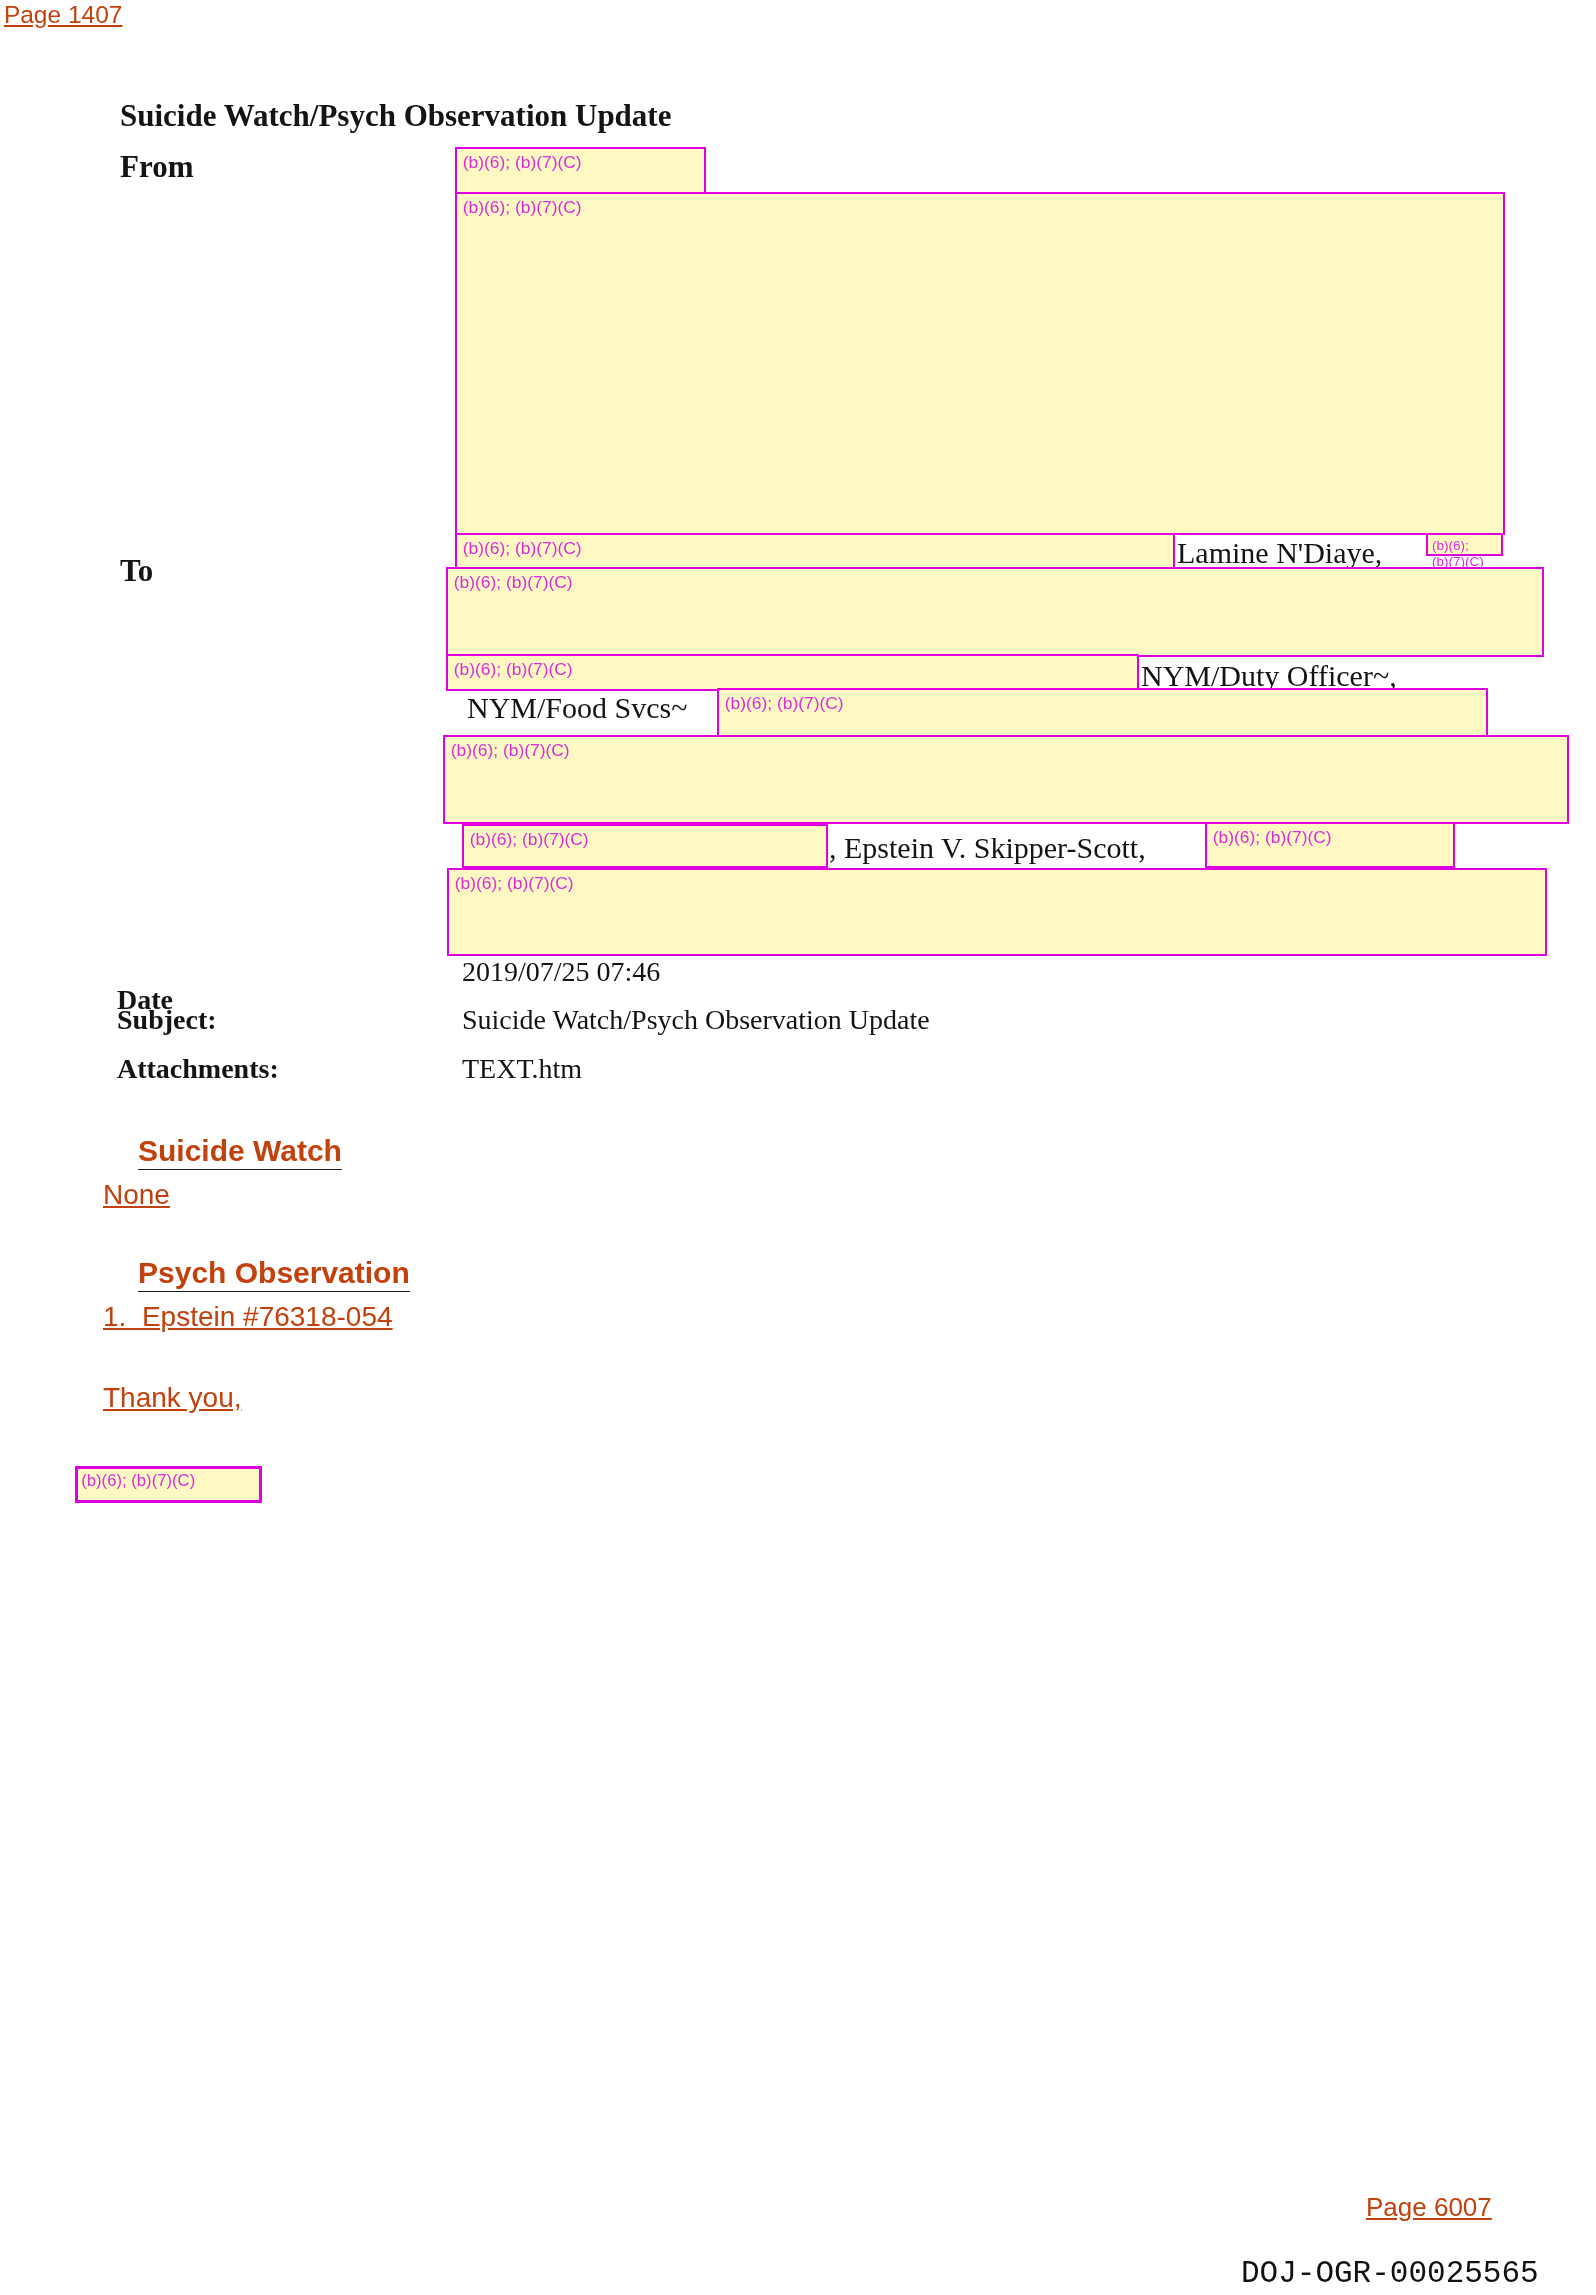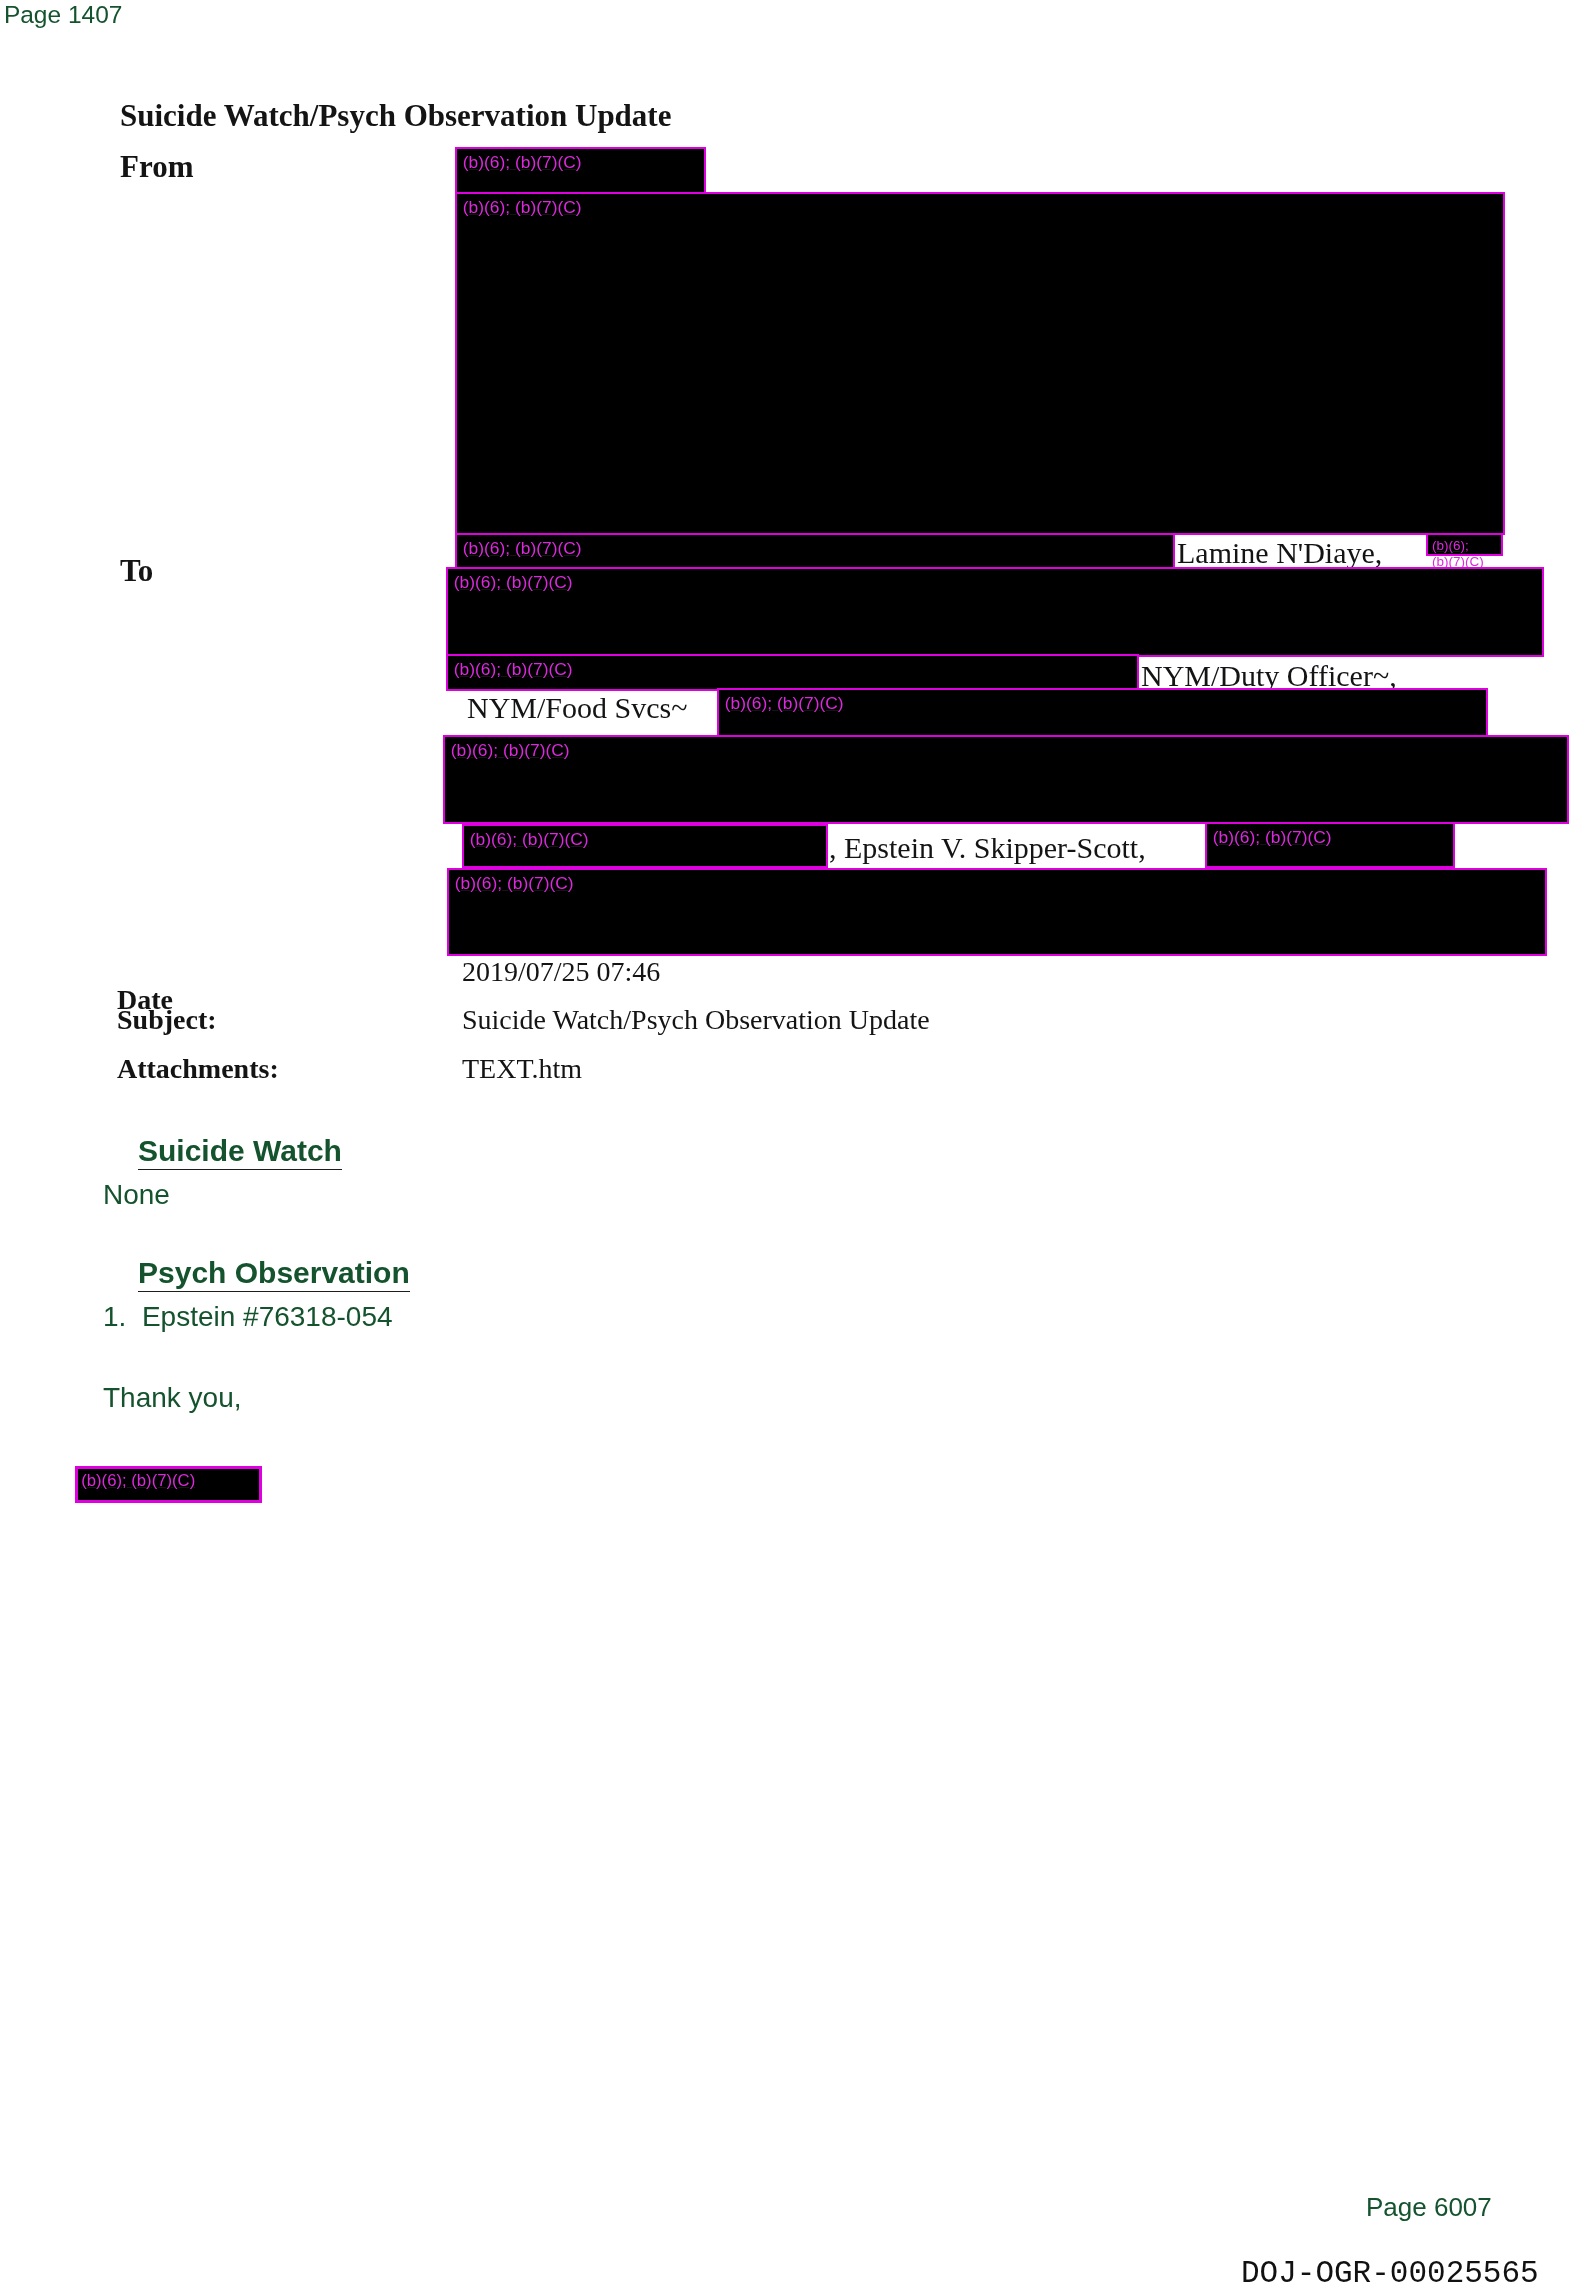--- a/index.html
+++ b/index.html
@@ -4,36 +4,35 @@
 <style>
   html,body{margin:0;padding:0;}
   body{
     width:1597px;height:2295px;position:relative;background:#ffffff;
     font-family:"Liberation Serif",serif;color:#141414;overflow:hidden;
   }
   .abs{position:absolute;}
   .nowrap{white-space:nowrap;line-height:1;}
   
   .redact{
-    position:absolute;box-sizing:border-box;background:#000000;
+    position:absolute;box-sizing:border-box;background:#fef9c3;
     border:2.6px solid var(--rc,#de00de);
-    text-decoration:underline;
   }
   .rlabel{
     font-family:"Liberation Sans",sans-serif;font-size:17.4px;line-height:1;
     color:var(--rl,#db2adb);padding:4.5px 0 0 5.8px;white-space:nowrap;
   }
   .rlabel.small{font-size:13.5px;line-height:1.18;padding:2.6px 0 0 3.9px;}
   
   .serif-b{font-weight:bold;font-family:"Liberation Serif",serif;}
   .t48{font-size:31px;}
   .t46{font-size:30px;}
   .t44{font-size:28px;}
   
-  .sans{font-family:"Liberation Sans",sans-serif;color:#14532d;}
+  .sans{font-family:"Liberation Sans",sans-serif;color:#c2410c;text-decoration:underline;}
   .heading{
     font-weight:bold;font-size:30px;display:inline-block;
     border-bottom:1.9px solid #1d1d1d;padding-bottom:3.2px;margin-left:36px;
   }
   .pre{white-space:pre;}
   .mono{font-family:"Liberation Mono","DejaVu Sans Mono",monospace;color:#111;}
 </style>
 </head>
 <body>
 

